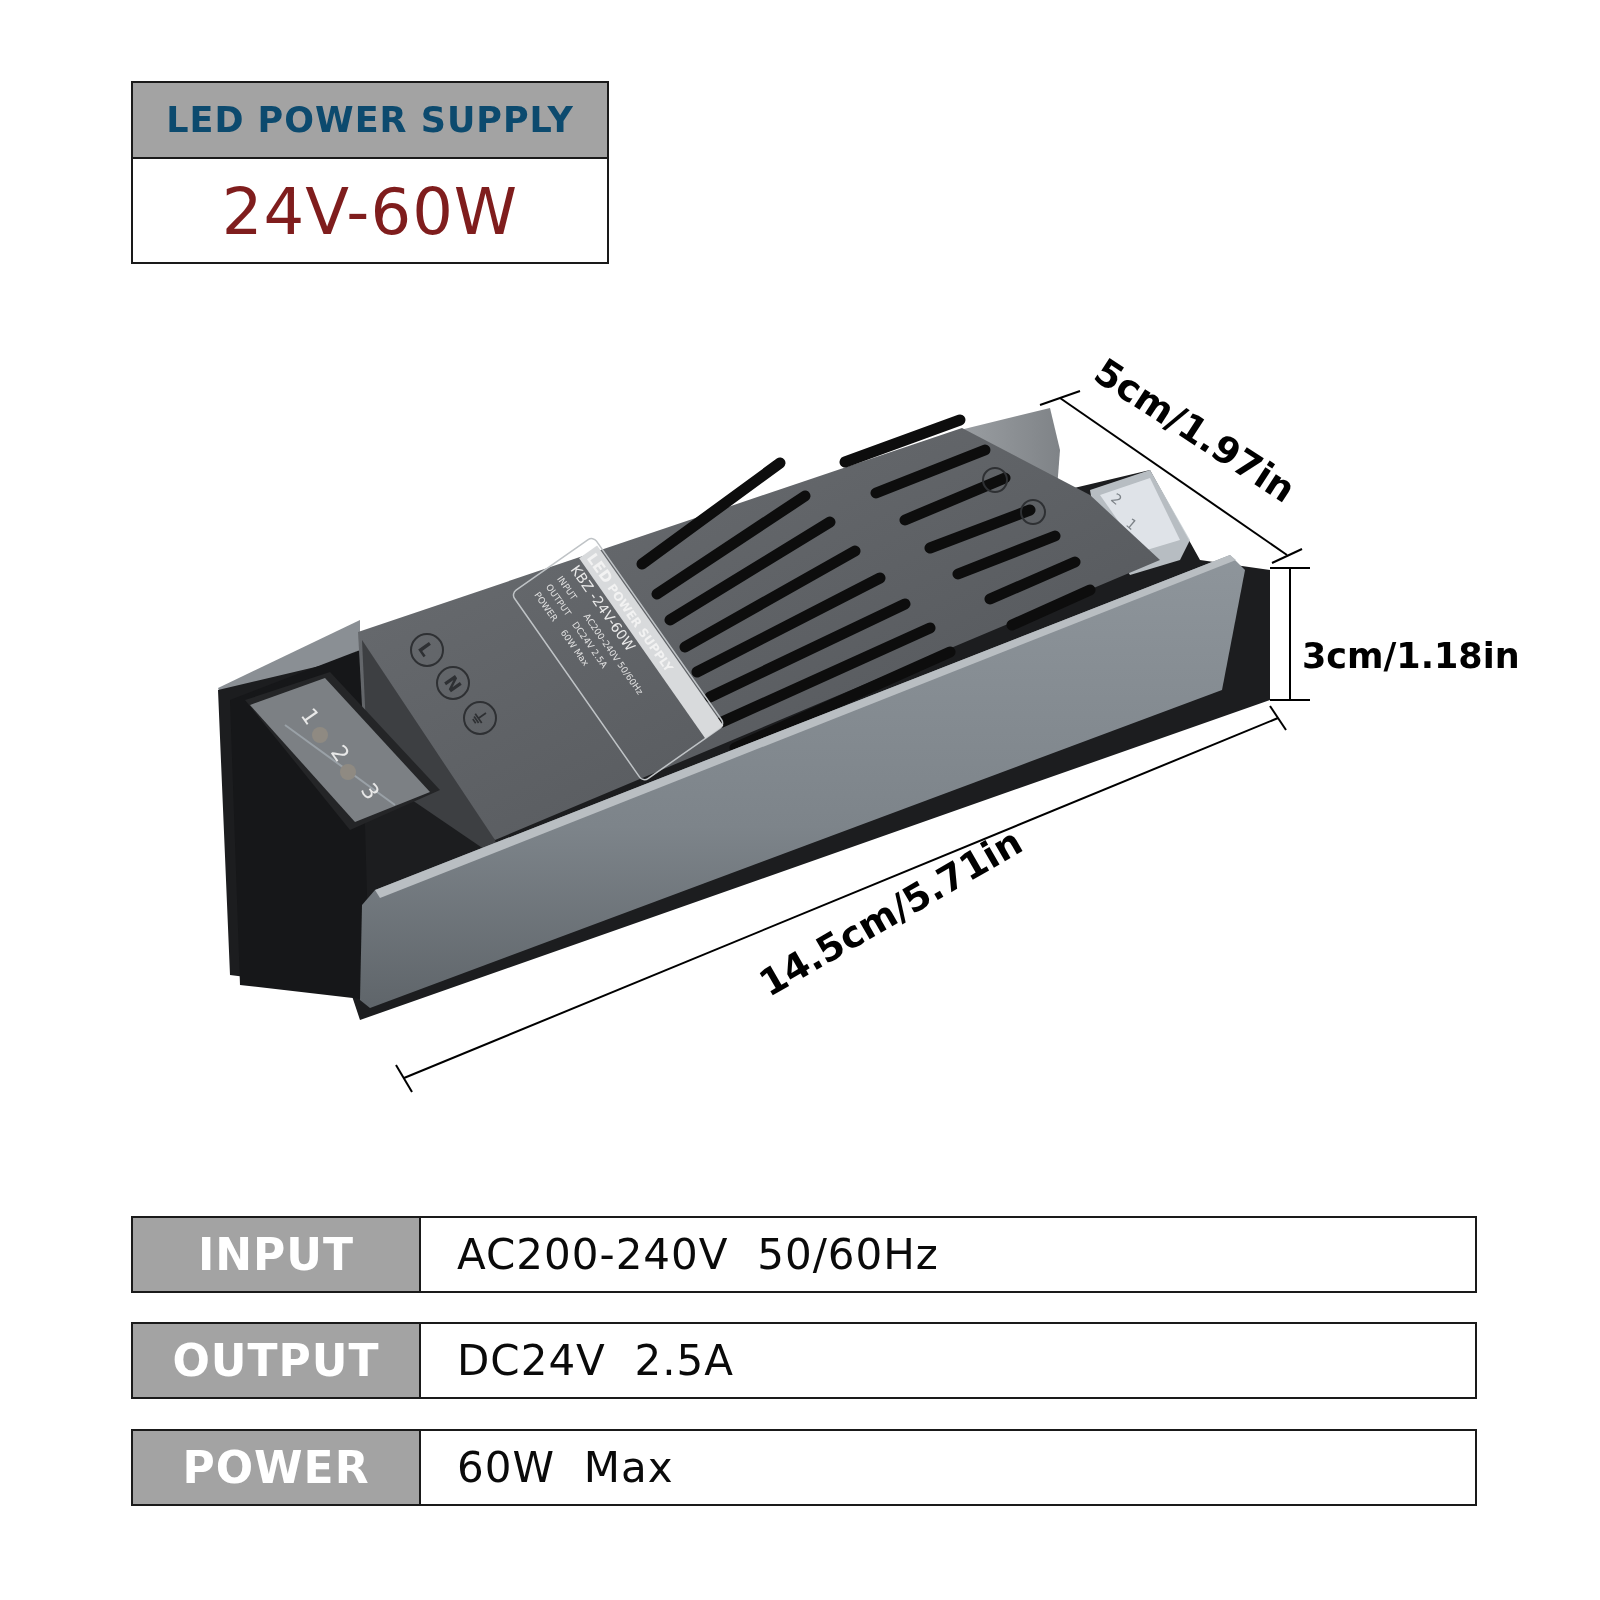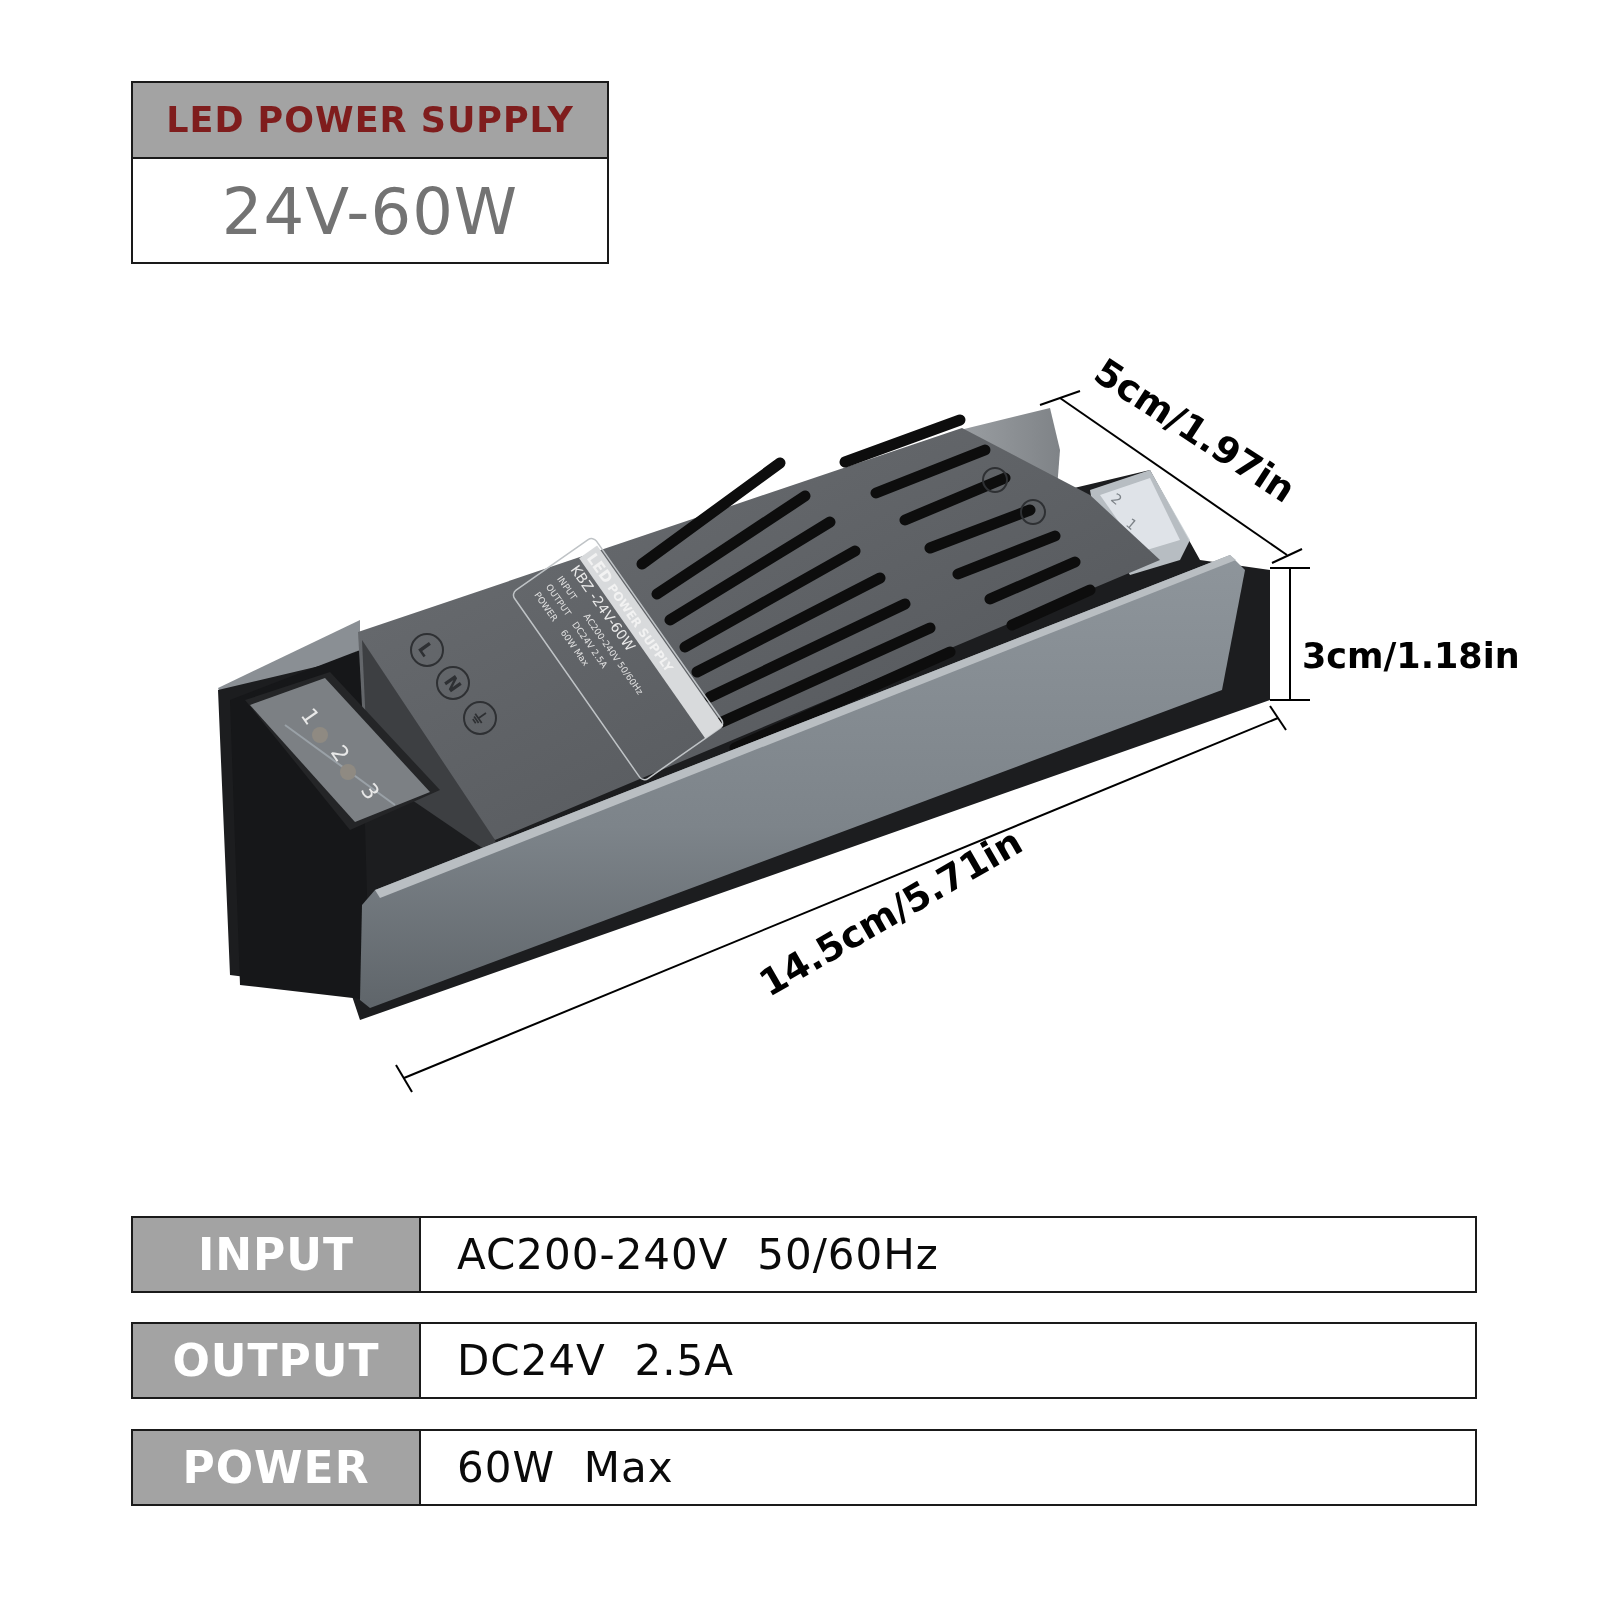--- a/index.html
+++ b/index.html
@@ -3,23 +3,23 @@
 <meta charset="utf-8">
 <style>
   html, body { margin: 0; padding: 0; background: #ffffff; }
   body { width: 1600px; height: 1600px; position: relative; overflow: hidden;
          font-family: "DejaVu Sans", "Liberation Sans", sans-serif; color: #000; }
 
   .title-box { position: absolute; left: 131px; top: 81px; width: 478px; height: 183px;
                border: 2px solid #1a1a1a; box-sizing: border-box; }
   .title-top { height: 74px; background: #a3a3a3; border-bottom: 2px solid #1a1a1a;
                display: flex; align-items: center; justify-content: center;
-               color: #7f1d1d; font-weight: bold; font-size: 35px; letter-spacing: 1px; }
+               color: #0c4a6e; font-weight: bold; font-size: 35px; letter-spacing: 1px; }
   .title-bottom { height: 105px; display: flex; align-items: center; justify-content: center;
-                  font-size: 64px; color: #737373; letter-spacing: 1px; }
+                  font-size: 64px; color: #7f1d1d; letter-spacing: 1px; }
 
   .product { position: absolute; left: 0; top: 0; width: 1600px; height: 1160px; }
 
   .dim-label { position: absolute; font-weight: bold; font-size: 37px; color: #000;
                white-space: nowrap; transform-origin: left top; }
   .dim-width { left: 1110px; top: 350px; transform: rotate(33deg); }
   .dim-height { left: 1302px; top: 636px; font-size: 35px; }
   .dim-length { left: 752px; top: 968px; transform: rotate(-30deg); }
 
   .spec-row { position: absolute; left: 131px; width: 1346px; height: 77px;

